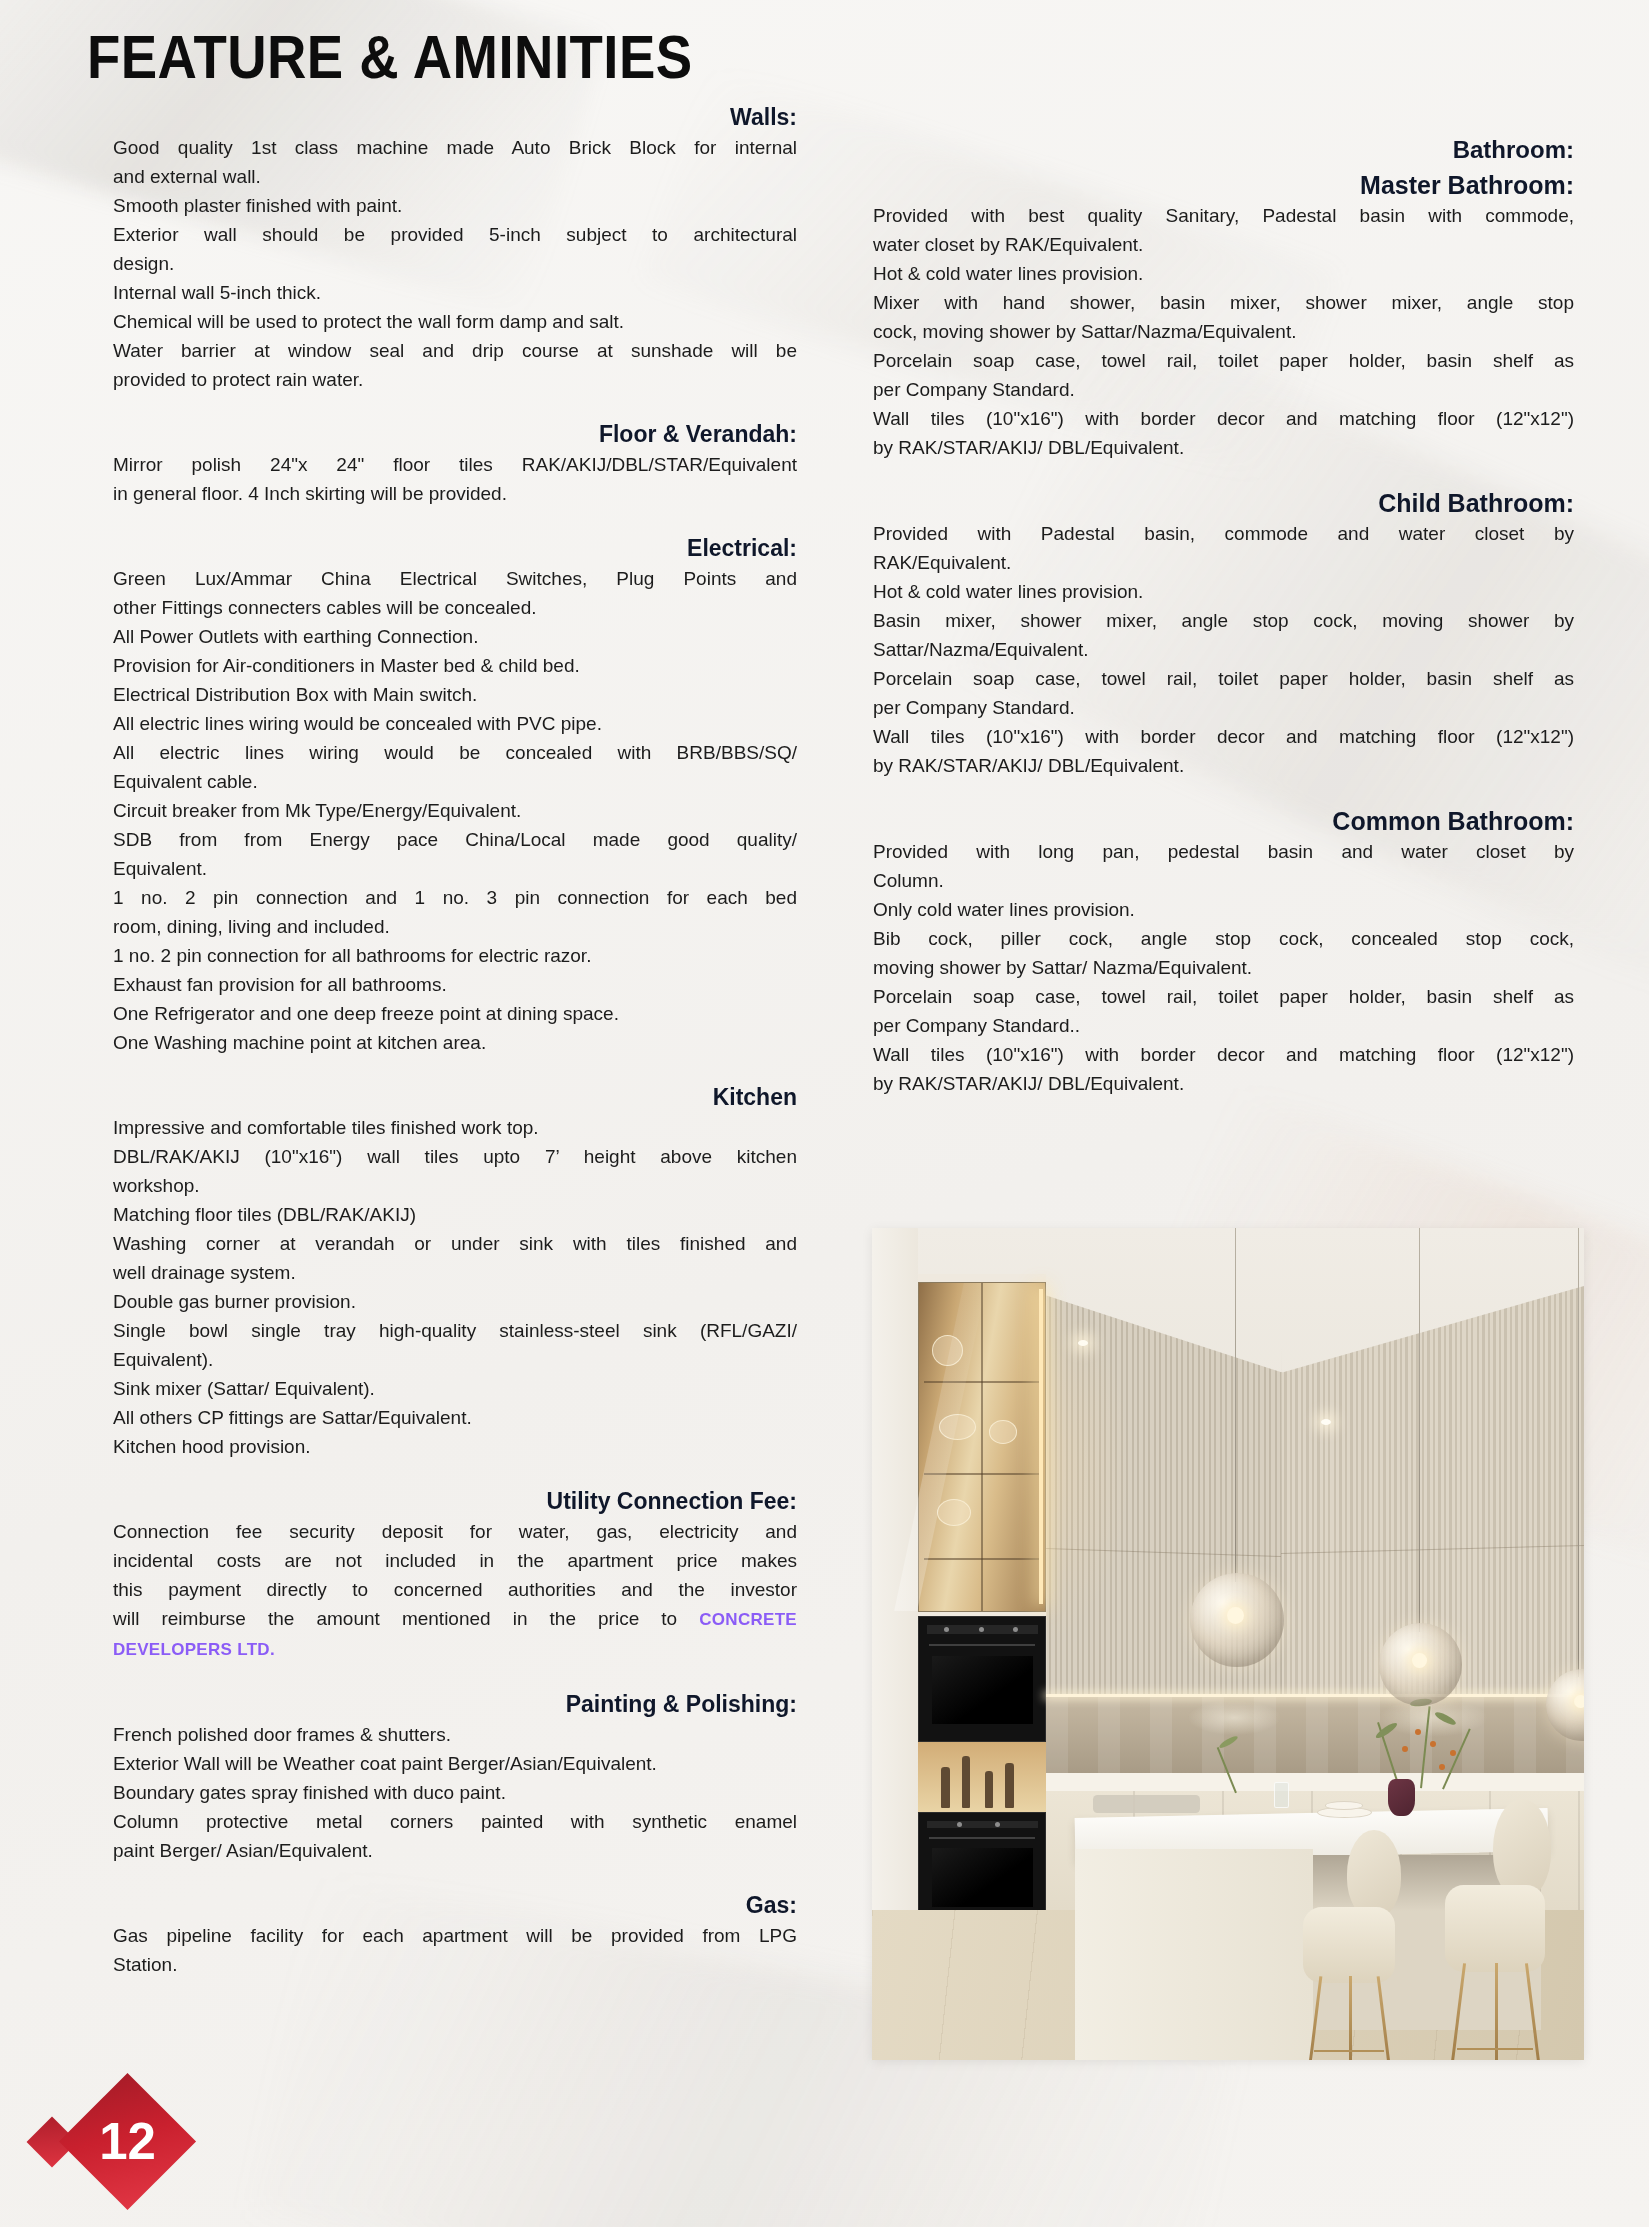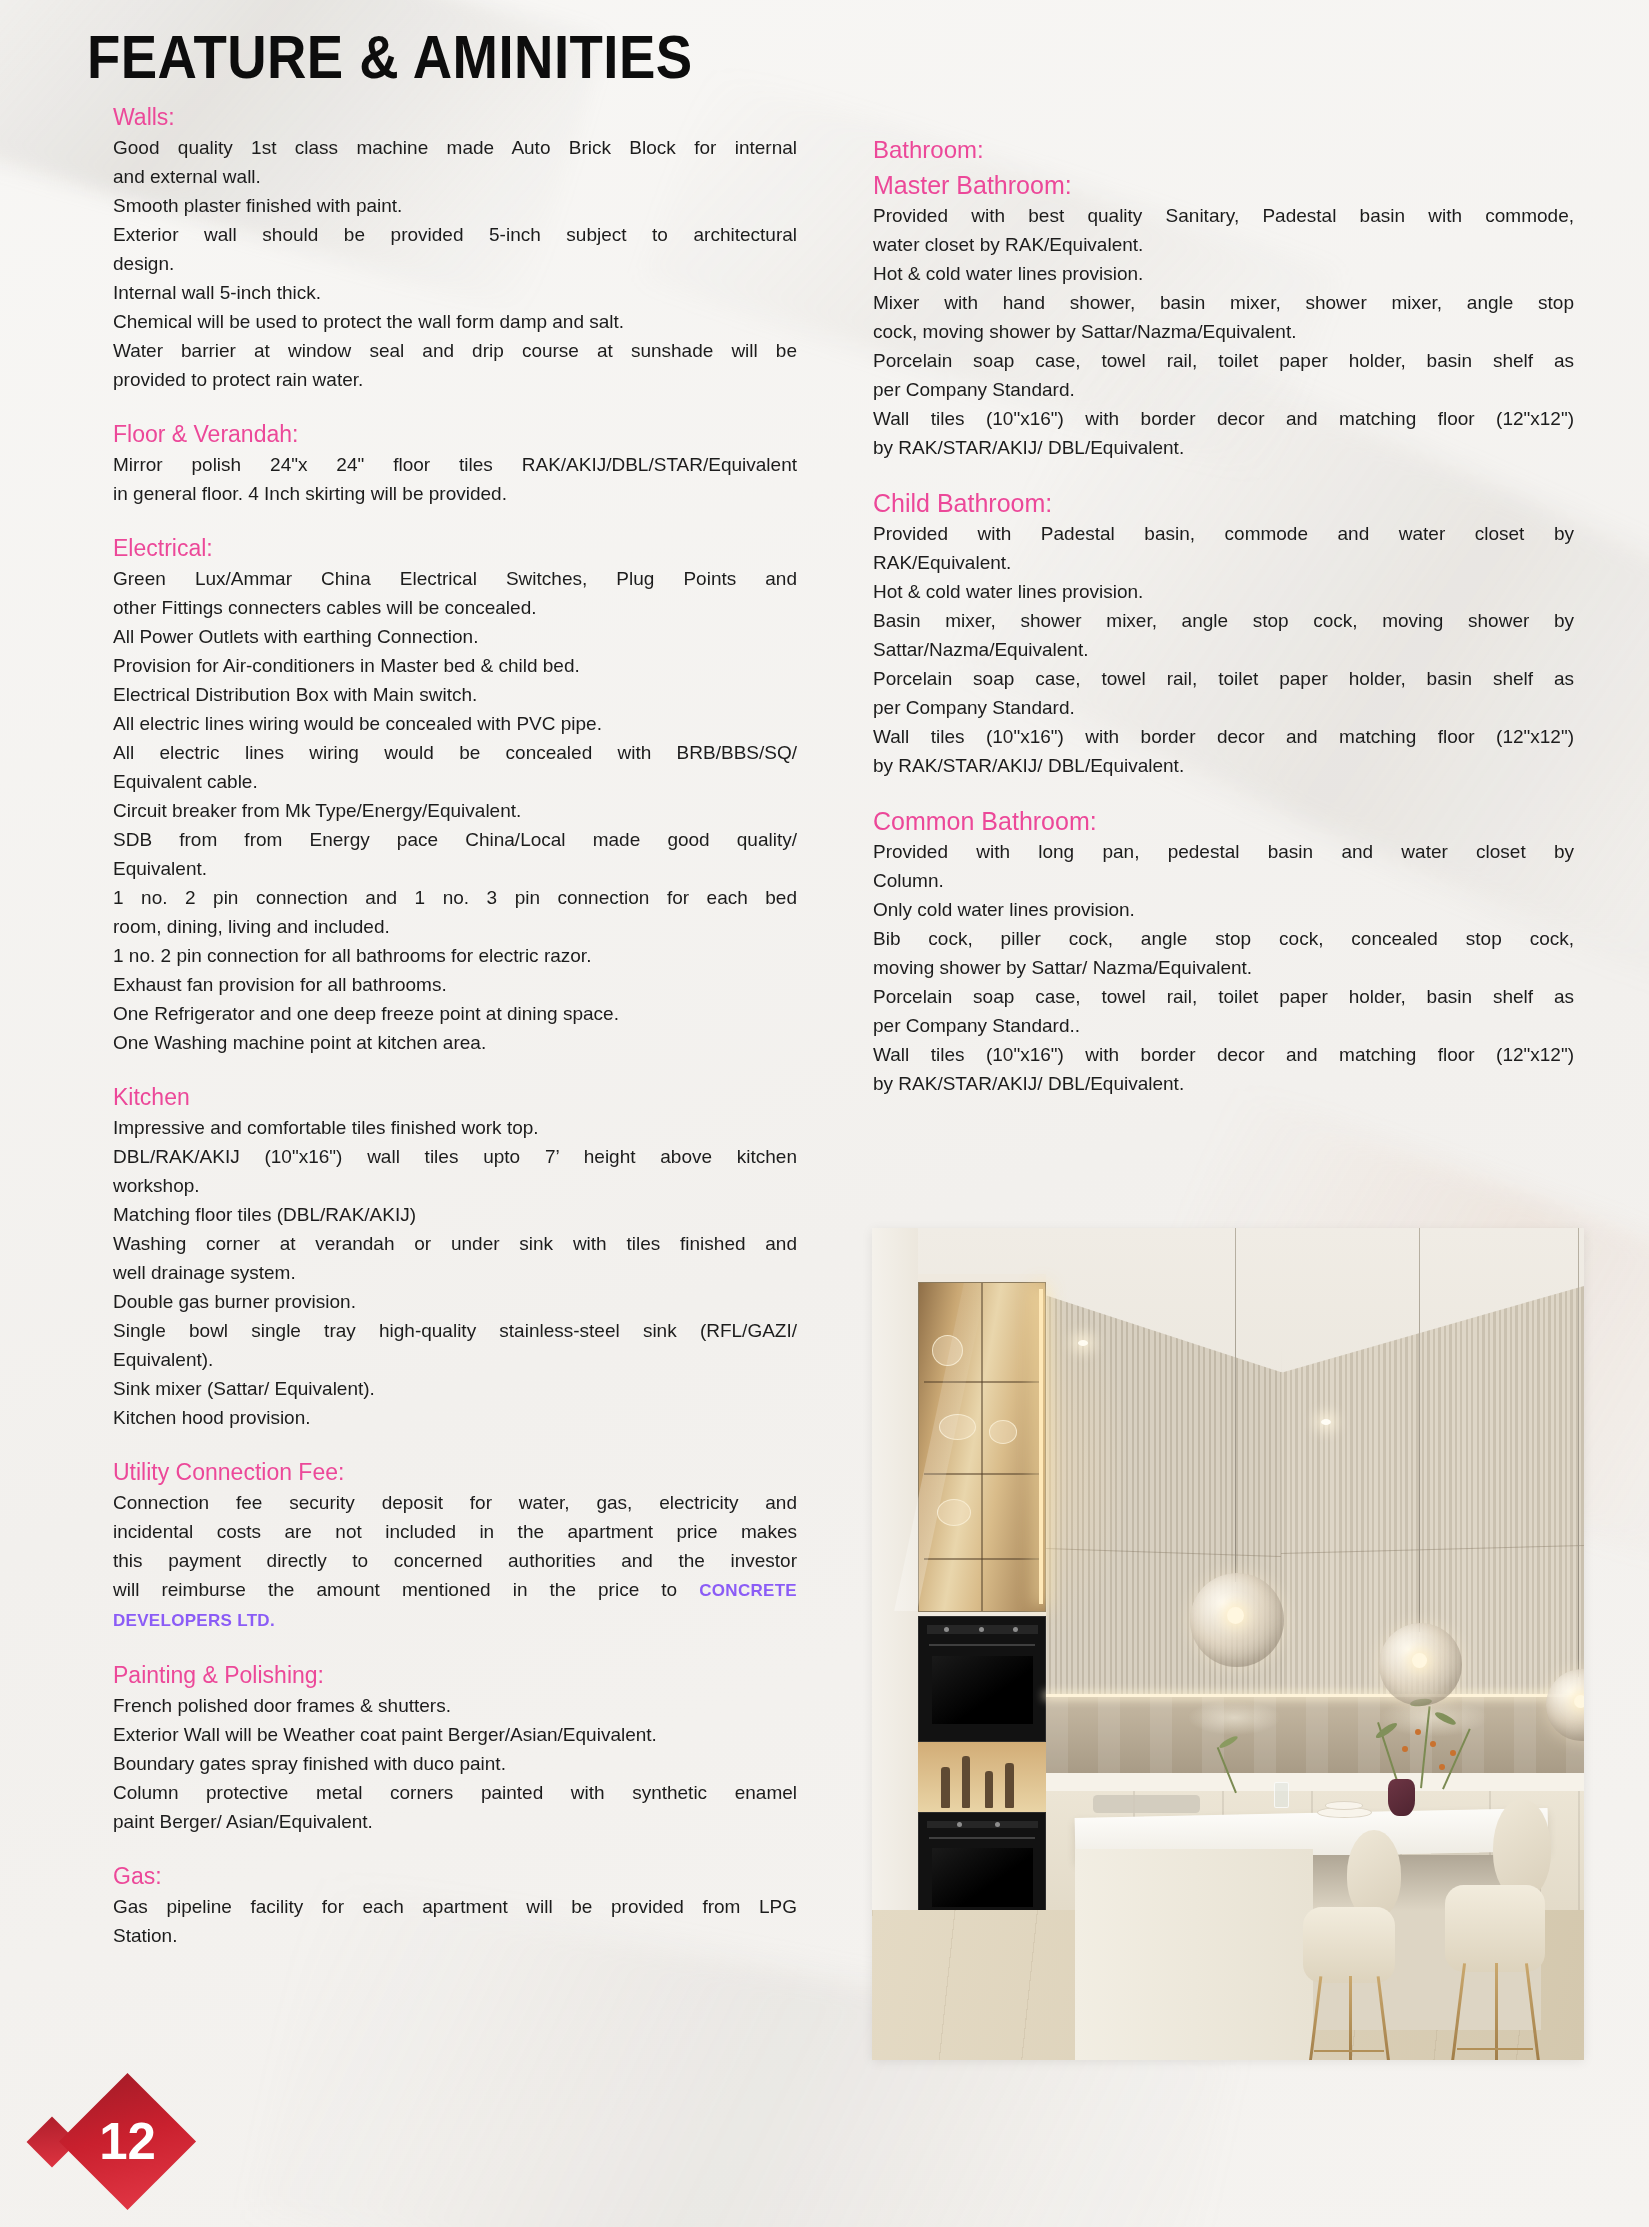--- a/index.html
+++ b/index.html
@@ -24,21 +24,21 @@
     transform:scale(.94,1.06);transform-origin:left top;white-space:nowrap;
   }
 
   .col{position:absolute;}
   .col.left{left:113px;top:102px;width:684px;}
   .col.right{left:873px;top:132px;width:701px;}
 
   .sec{margin-top:25px;}
   .sec.first{margin-top:0;}
   .sec.tight{margin-top:2.2px;}
-  .sec-h{font-weight:400;color:#ec4899;font-size:23px;line-height:31px;}
+  .sec-h{font-weight:700;color:#0f172a;font-size:23px;line-height:31px;text-align:right;}
   .sec.xl .sec-h{font-size:24px;line-height:35px;}
   .sec.lg .sec-h{font-size:25px;line-height:32px;}
   .line{font-size:19px;line-height:29px;color:#1c1c1c;text-align:justify;text-align-last:justify;}
   .line.last{text-align-last:left;}
   .accent{color:#8b5cf6;font-weight:700;font-size:17px;letter-spacing:0.3px;}
 
   
   .diamond{position:absolute;transform:rotate(45deg);}
   .diamond.big{left:79px;top:2093px;width:97px;height:97px;background:linear-gradient(120deg,#A81C28 0%,#C9202E 45%,#E03543 100%);}
   .diamond.small{left:34px;top:2124px;width:36px;height:36px;background:linear-gradient(130deg,#B01F2C,#DD3340);}
@@ -249,20 +249,23 @@
         <div class="line last">Double gas burner provision.</div>
       </div>
       <div class="para">
         <div class="line">Single bowl single tray high-quality stainless-steel sink (RFL/GAZI/</div>
         <div class="line last">Equivalent).</div>
       </div>
       <div class="para">
         <div class="line last">Sink mixer (Sattar/ Equivalent).</div>
       </div>
       <div class="para">
+        <div class="line last">All others CP fittings are Sattar/Equivalent.</div>
+      </div>
+      <div class="para">
         <div class="line last">Kitchen hood provision.</div>
       </div>
     </section>
     <section class="sec md">
       <div class="sec-h">Utility Connection Fee:</div>
       <div class="para">
         <div class="line">Connection fee security deposit for water, gas, electricity and</div>
         <div class="line">incidental  costs  are  not included in the apartment price makes</div>
         <div class="line">this  payment directly to concerned   authorities  and the investor</div>
         <div class="line"><span>will reimburse the amount mentioned in the price to  </span><span class="accent">CONCRETE</span></div>

